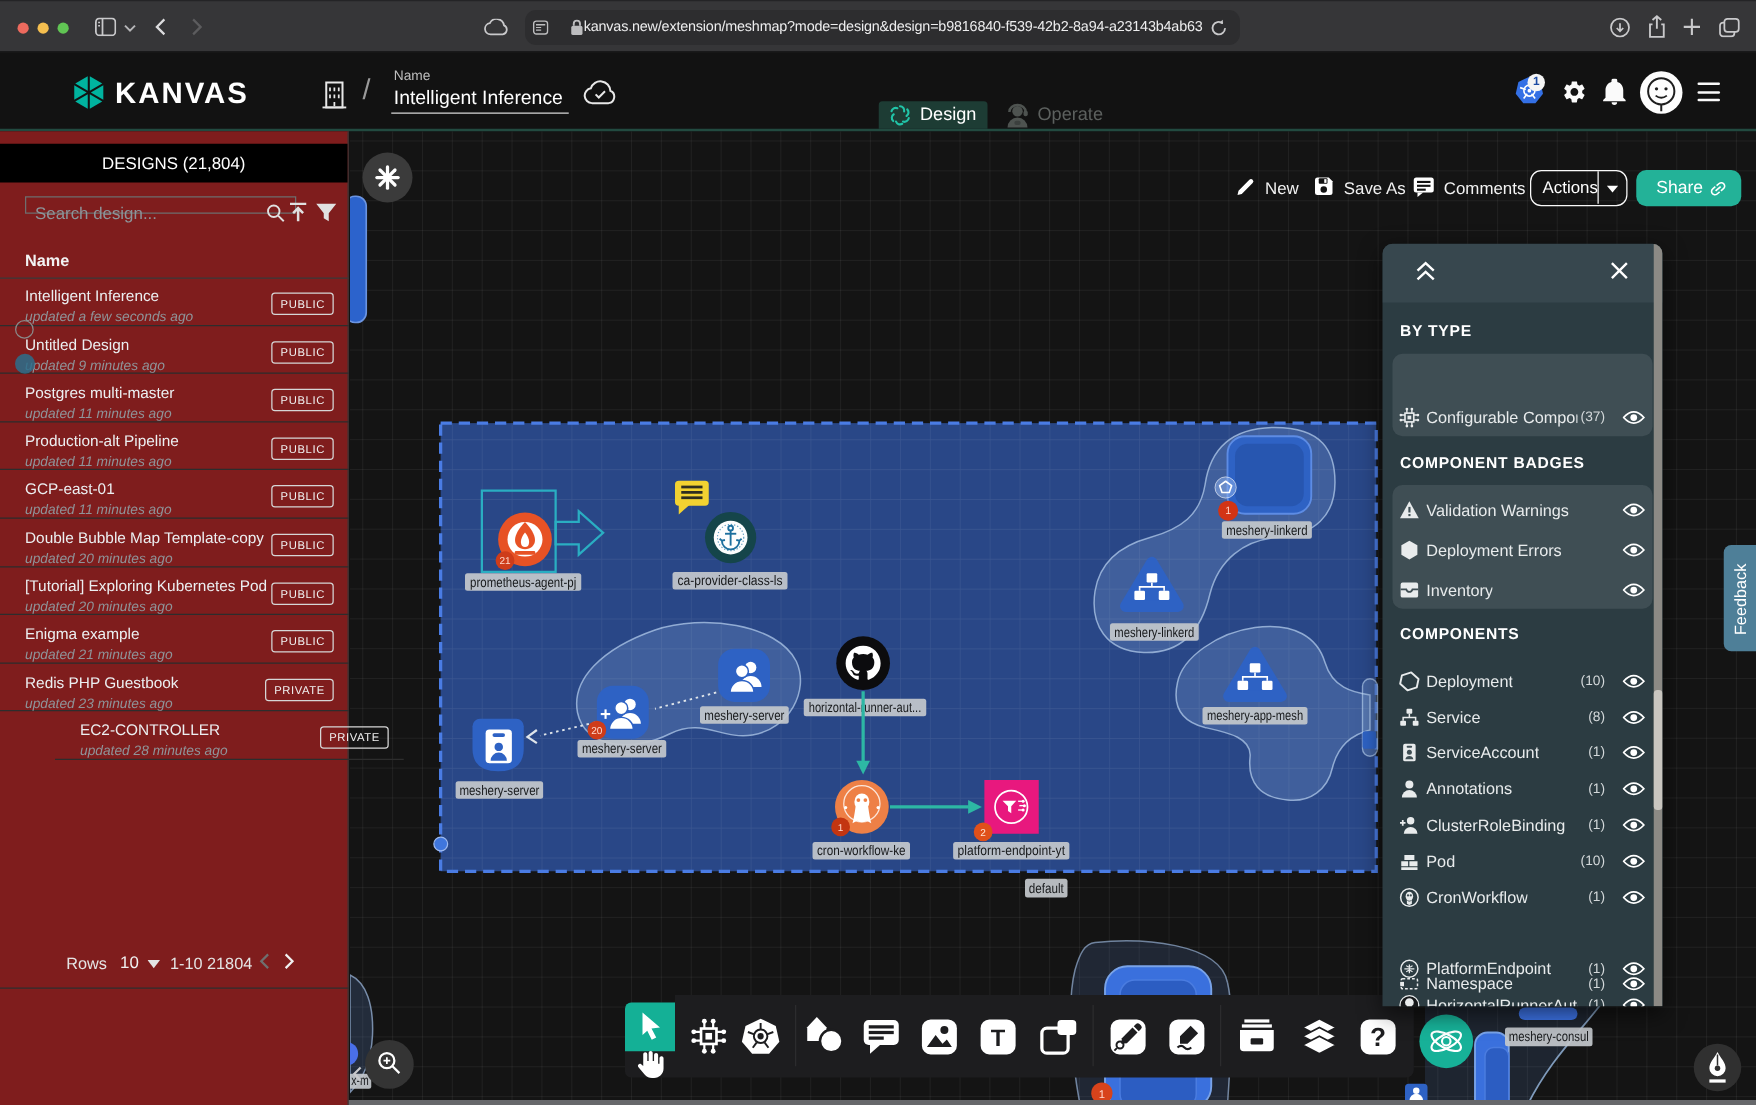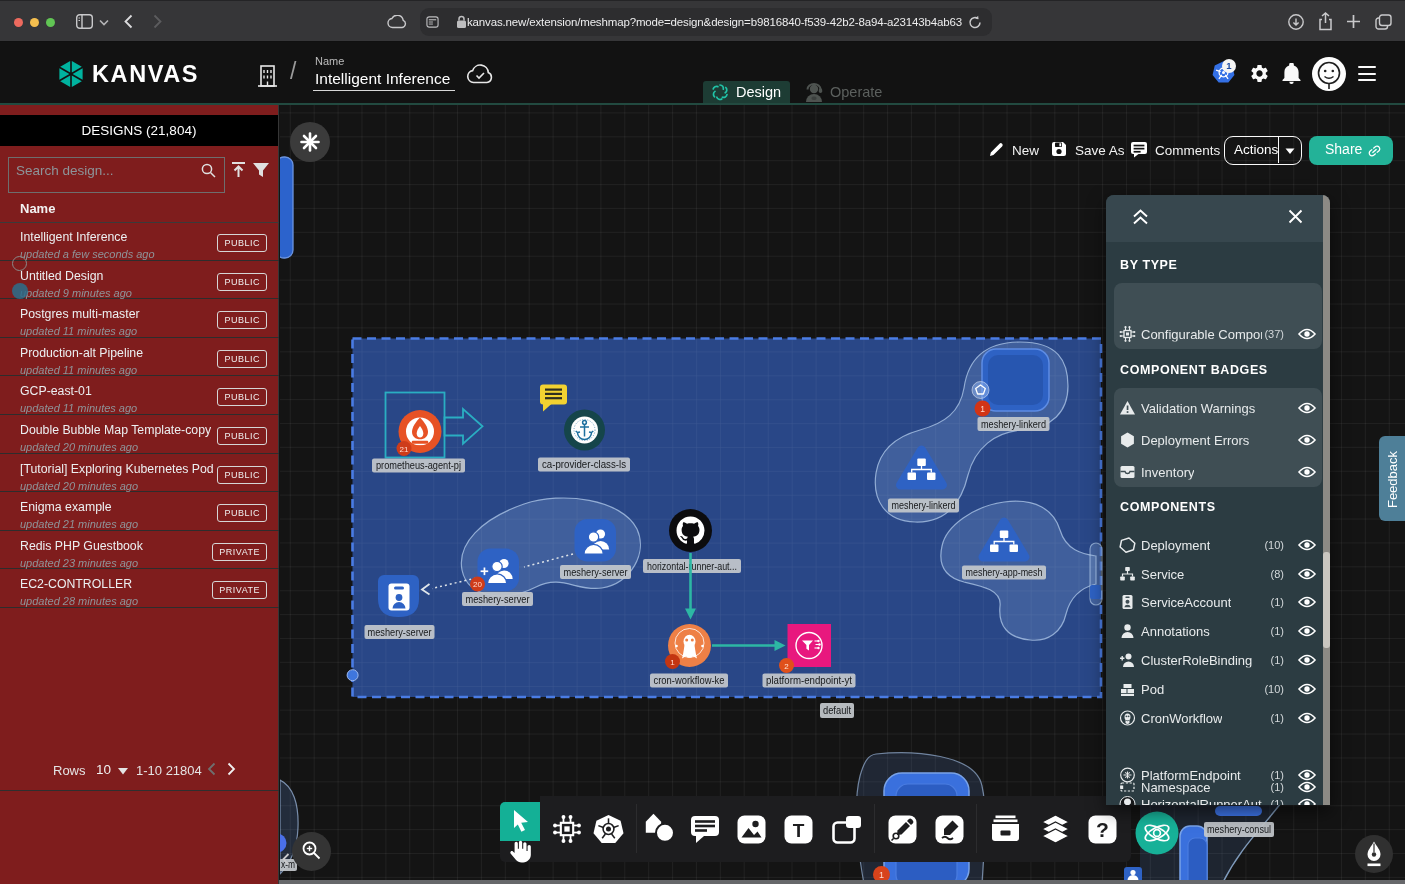--- a/index.html
+++ b/index.html
@@ -393,21 +393,21 @@
       <circle cx="20.8" cy="14" r="1.3" fill="#1e1e1e"></circle>
       <path d="M12.5 19.5 q4.5 3.4 9 0" fill="none" stroke="#1e1e1e" stroke-width="1.5"></path>
     </svg>
     <div style="position:absolute;left:1358px;top:24px;width:18px;height:2.2px;background:#fafafa;border-radius:1px;"></div>
     <div style="position:absolute;left:1358px;top:30.5px;width:18px;height:2.2px;background:#fafafa;border-radius:1px;"></div>
     <div style="position:absolute;left:1358px;top:37px;width:18px;height:2.2px;background:#fafafa;border-radius:1px;"></div>
   </div>
   <div id="greenline"></div>
   <div id="sidebar">
     <div style="position:absolute;left:0;top:10px;width:278px;height:31px;background:#000;color:#fff;font-size:13.5px;text-align:center;line-height:31px;">DESIGNS (21,804)</div>
-    <div style="position:absolute;left:8px;top:52px;width:217px;height:36px;border:1px solid #6e6e6e;border-radius:0;">
+    <div style="position:absolute;left:20px;top:52px;width:217px;height:14px;border:1px solid #6e6e6e;border-radius:0;">
       <span style="position:absolute;left:7px;top:5px;font-size:13.5px;color:#8d9499;">Search design...</span>
       <svg style="position:absolute;right:8px;top:5px;" width="15" height="15" viewBox="0 0 15 15">
         <circle cx="6" cy="6" r="4.6" fill="none" stroke="#e0e0e0" stroke-width="1.5"></circle>
         <line x1="9.5" y1="9.5" x2="14" y2="14" stroke="#e0e0e0" stroke-width="1.5"></line>
       </svg>
     </div>
     <svg style="position:absolute;left:231px;top:57px;" width="15" height="16" viewBox="0 0 15 16">
       <line x1="1" y1="1" x2="14" y2="1" stroke="#e0e0e0" stroke-width="2"></line>
       <path d="M7.5 15 V5 M3.5 8.5 L7.5 4.5 L11.5 8.5" fill="none" stroke="#e0e0e0" stroke-width="2"></path>
     </svg>
@@ -454,21 +454,21 @@
     <div class="srow" style="top:387.2px;">
         <span class="t">Enigma example</span>
         <span class="u">updated 21 minutes ago</span>
         <span class="chip">PUBLIC</span>
       </div>
     <div class="srow" style="top:425.8px;">
         <span class="t">Redis PHP Guestbook</span>
         <span class="u">updated 23 minutes ago</span>
         <span class="chip">PRIVATE</span>
       </div>
-    <div class="srow" style="top:464.4px;">
+    <div class="srow" style="top:464.4px;margin-left:44px;">
         <span class="t">EC2-CONTROLLER</span>
         <span class="u">updated 28 minutes ago</span>
         <span class="chip">PRIVATE</span>
       </div>
     <div style="position:absolute;left:12px;top:151px;width:15px;height:15px;border-radius:50%;border:1.5px solid #8a8a8a;"></div>
     <div style="position:absolute;left:12px;top:178px;width:16px;height:16px;border-radius:50%;background:#2b6f8c;opacity:0.85;"></div>
     <span style="position:absolute;left:53px;top:658px;font-size:13px;color:#e4e4e4;">Rows</span>
     <span style="position:absolute;left:96px;top:657px;font-size:13.5px;color:#f0f0f0;">10</span>
     <svg style="position:absolute;left:118px;top:663px;" width="10" height="7" viewBox="0 0 10 7">
         <path d="M0 0 H10 L5 6.5 Z" fill="#e4e4e4"></path>

